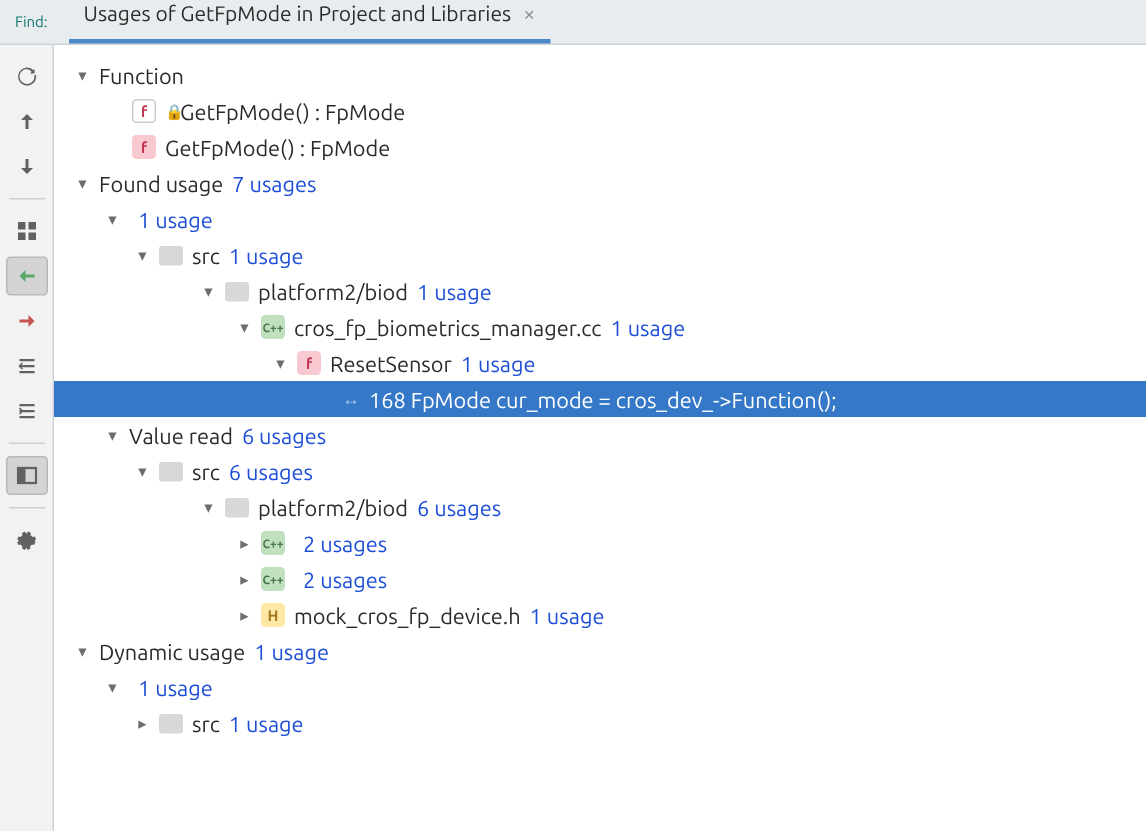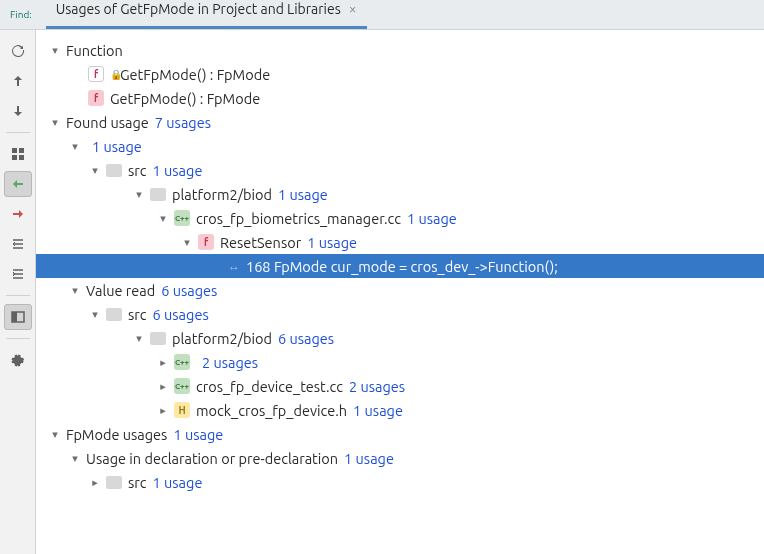--- a/index.html
+++ b/index.html
@@ -173,38 +173,36 @@
         <span class="gray">6 usages</span>
       </div>
     <div class="row i6">
         <span class="chevron">▸</span>
         <span class="icon icon-cpp">C++</span>
         <span class="gray">2 usages</span>
       </div>
     <div class="row i6">
         <span class="chevron">▸</span>
         <span class="icon icon-cpp">C++</span>
-        <span>cros_fp_device_test.cc</span>
         <span class="gray">2 usages</span>
       </div>
     <div class="row i6">
         <span class="chevron">▸</span>
         <span class="icon icon-h">H</span>
         <span>mock_cros_fp_device.h</span>
         <span class="gray">1 usage</span>
       </div>
 
     <div class="row i1">
         <span class="chevron">▾</span>
-        <span class="bold">FpMode usages</span>
+        <span class="bold">Dynamic usage</span>
         <span class="gray">1 usage</span>
       </div>
     <div class="row i2">
         <span class="chevron">▾</span>
-        <span>Usage in declaration or pre-declaration</span>
         <span class="gray">1 usage</span>
       </div>
     <div class="row i3">
         <span class="chevron">▸</span>
         <span class="icon icon-dir"></span>
         <span>src</span>
         <span class="gray">1 usage</span>
       </div>
   </div>
 </div>

